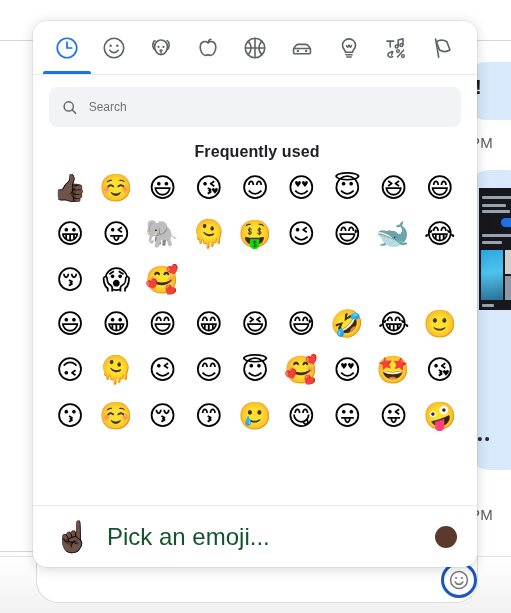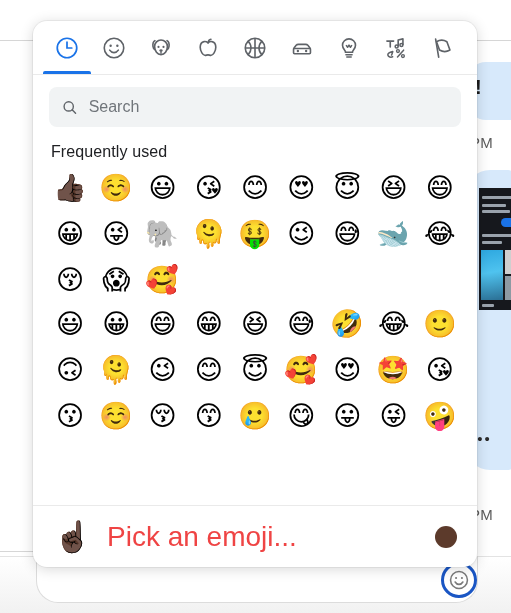--- a/index.html
+++ b/index.html
@@ -230,40 +230,41 @@
     align-items: center;
     padding: 0 12px;
     box-sizing: border-box;
     cursor: text;
   }
   #search-input {
     border: none;
     outline: none;
     background: transparent;
     font-family: "Liberation Sans", sans-serif;
-    font-size: 16px;
+    font-size: 12px;
     color: #202124;
     margin-left: 10px;
     width: 100%;
     padding: 0;
   }
   #search-input::placeholder { color: #70757a; }
 
   
   #emoji-scroll-area {
     flex: 1;
     overflow: hidden;
     padding: 0 14px;
   }
   .section-title {
     font-size: 16px;
-    font-weight: normal;
+    font-weight: bold;
     color: #202124;
     margin: 12px 0 4px 4px;
     letter-spacing: .1px;
+    text-align: center;
   }
   .emoji-grid {
     display: grid;
     grid-template-columns: repeat(9, 1fr);
     row-gap: 2px;
   }
   .emoji-cell {
     height: 44px;
     display: flex;
     align-items: center;
@@ -287,22 +288,22 @@
   }
   #footer-preview-emoji {
     font-size: 30px;
     line-height: 1;
     font-family: "DejaVu Sans", sans-serif;
     width: 40px;
     text-align: center;
   }
   #footer-hint-text {
     margin-left: 14px;
-    font-size: 28px;
-    color: #ef4444;
+    font-size: 24px;
+    color: #14532d;
     flex: 1;
   }
   #skin-tone-selector {
     width: 22px;
     height: 22px;
     border-radius: 50%;
     background: #5c3a2b;
     cursor: pointer;
   }
 </style>

